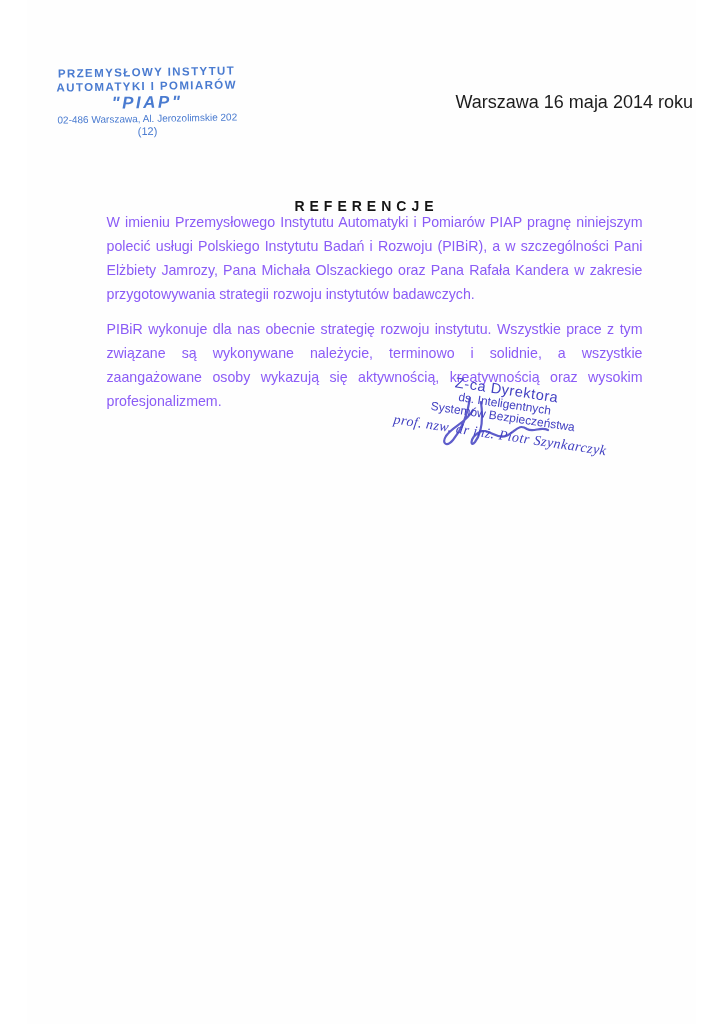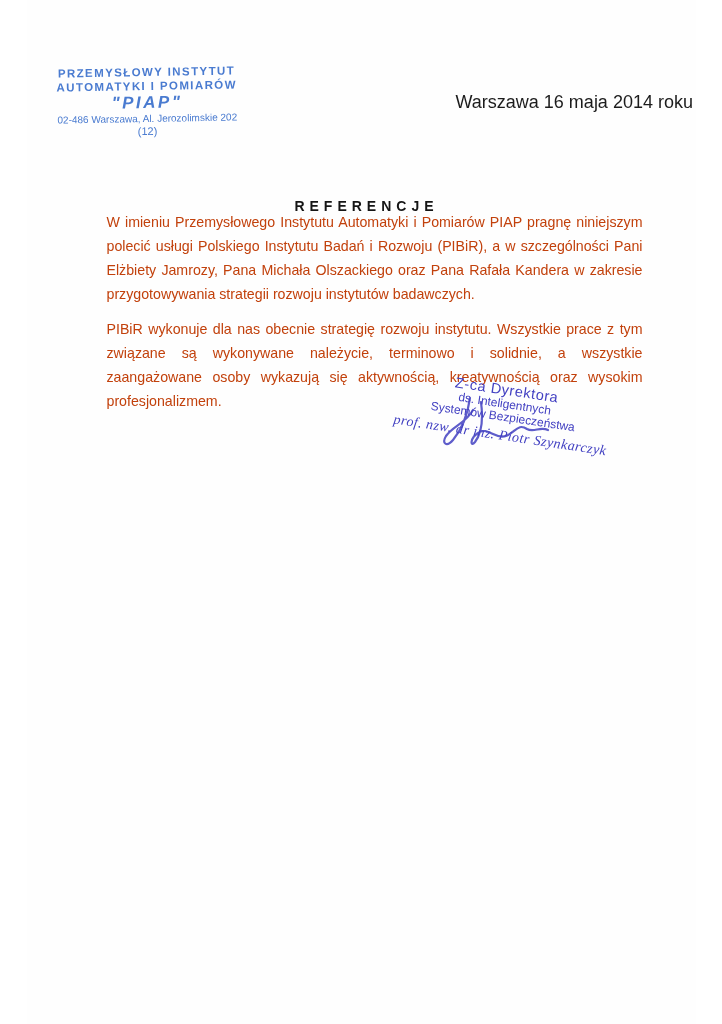--- a/index.html
+++ b/index.html
@@ -78,21 +78,21 @@
   }
 
   
   .para {
     position: absolute;
     left: 80px;
     width: 536px;
     font-size: 14.2px;
     line-height: 24px;
     text-align: justify;
-    color: #c2410c;
+    color: #8b5cf6;
   }
   .para-1 { top: 210px; }
   .para-2 { top: 317px; }
 
   
   .sig-stamp {
     position: absolute;
     left: 381px;
     top: 382px;
     width: 200px;

